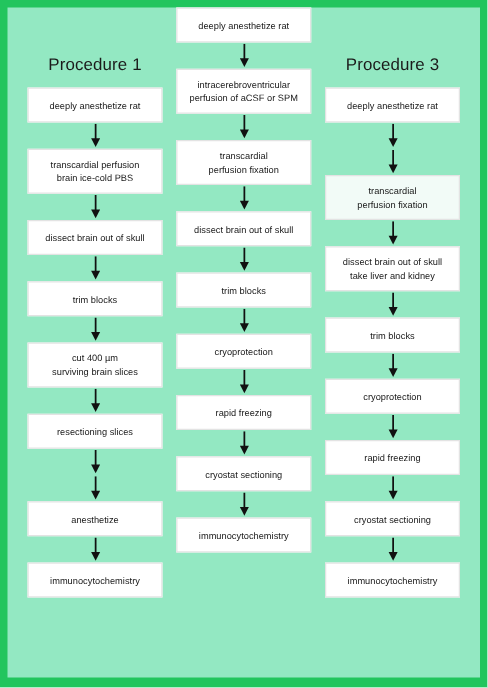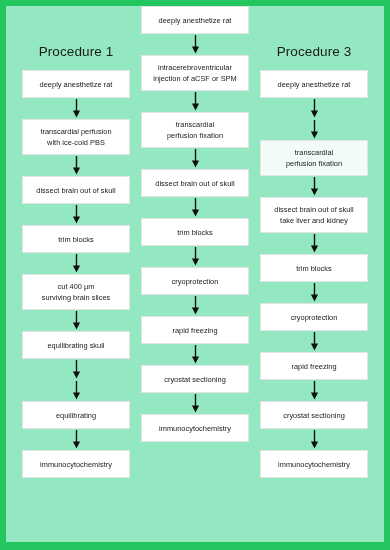--- a/index.html
+++ b/index.html
@@ -97,21 +97,21 @@
             <span class="txt">deeply anesthetize rat</span>
           </div>
           <div class="arrow">
             <svg width="11" height="19" viewBox="0 0 11 19">
               <line x1="5.5" y1="0" x2="5.5" y2="13" stroke="#111111" stroke-width="1.4"></line>
               <polygon points="5.5,18.5 1.9,11.5 9.1,11.5" fill="#111111"></polygon>
             </svg>
           </div>
           <div class="node two-line">
             <span class="txt">transcardial perfusion
-with ice-cold PBS</span>
+brain ice-cold PBS</span>
           </div>
           <div class="arrow">
             <svg width="11" height="19" viewBox="0 0 11 19">
               <line x1="5.5" y1="0" x2="5.5" y2="13" stroke="#111111" stroke-width="1.4"></line>
               <polygon points="5.5,18.5 1.9,11.5 9.1,11.5" fill="#111111"></polygon>
             </svg>
           </div>
           <div class="node">
             <span class="txt">dissect brain out of skull</span>
           </div>
@@ -134,36 +134,36 @@
             <span class="txt">cut 400 µm
 surviving brain slices</span>
           </div>
           <div class="arrow">
             <svg width="11" height="19" viewBox="0 0 11 19">
               <line x1="5.5" y1="0" x2="5.5" y2="13" stroke="#111111" stroke-width="1.4"></line>
               <polygon points="5.5,18.5 1.9,11.5 9.1,11.5" fill="#111111"></polygon>
             </svg>
           </div>
           <div class="node">
-            <span class="txt">equilibrating skull</span>
-          </div>
-          <div class="arrow">
-            <svg width="11" height="19" viewBox="0 0 11 19">
-              <line x1="5.5" y1="0" x2="5.5" y2="13" stroke="#111111" stroke-width="1.4"></line>
-              <polygon points="5.5,18.5 1.9,11.5 9.1,11.5" fill="#111111"></polygon>
-            </svg>
-          </div>
-          <div class="arrow">
-            <svg width="11" height="19" viewBox="0 0 11 19">
-              <line x1="5.5" y1="0" x2="5.5" y2="13" stroke="#111111" stroke-width="1.4"></line>
-              <polygon points="5.5,18.5 1.9,11.5 9.1,11.5" fill="#111111"></polygon>
-            </svg>
-          </div>
-          <div class="node">
-            <span class="txt">equilibrating</span>
+            <span class="txt">resectioning slices</span>
+          </div>
+          <div class="arrow">
+            <svg width="11" height="19" viewBox="0 0 11 19">
+              <line x1="5.5" y1="0" x2="5.5" y2="13" stroke="#111111" stroke-width="1.4"></line>
+              <polygon points="5.5,18.5 1.9,11.5 9.1,11.5" fill="#111111"></polygon>
+            </svg>
+          </div>
+          <div class="arrow">
+            <svg width="11" height="19" viewBox="0 0 11 19">
+              <line x1="5.5" y1="0" x2="5.5" y2="13" stroke="#111111" stroke-width="1.4"></line>
+              <polygon points="5.5,18.5 1.9,11.5 9.1,11.5" fill="#111111"></polygon>
+            </svg>
+          </div>
+          <div class="node">
+            <span class="txt">anesthetize</span>
           </div>
           <div class="arrow">
             <svg width="11" height="19" viewBox="0 0 11 19">
               <line x1="5.5" y1="0" x2="5.5" y2="13" stroke="#111111" stroke-width="1.4"></line>
               <polygon points="5.5,18.5 1.9,11.5 9.1,11.5" fill="#111111"></polygon>
             </svg>
           </div>
           <div class="node">
             <span class="txt">immunocytochemistry</span>
           </div>
@@ -175,21 +175,21 @@
             <span class="txt">deeply anesthetize rat</span>
           </div>
           <div class="arrow">
             <svg width="11" height="19" viewBox="0 0 11 19">
               <line x1="5.5" y1="0" x2="5.5" y2="13" stroke="#111111" stroke-width="1.4"></line>
               <polygon points="5.5,18.5 1.9,11.5 9.1,11.5" fill="#111111"></polygon>
             </svg>
           </div>
           <div class="node two-line">
             <span class="txt">intracerebroventricular
-injection of aCSF or SPM</span>
+perfusion of aCSF or SPM</span>
           </div>
           <div class="arrow">
             <svg width="11" height="19" viewBox="0 0 11 19">
               <line x1="5.5" y1="0" x2="5.5" y2="13" stroke="#111111" stroke-width="1.4"></line>
               <polygon points="5.5,18.5 1.9,11.5 9.1,11.5" fill="#111111"></polygon>
             </svg>
           </div>
           <div class="node two-line">
             <span class="txt">transcardial
 perfusion fixation</span>

